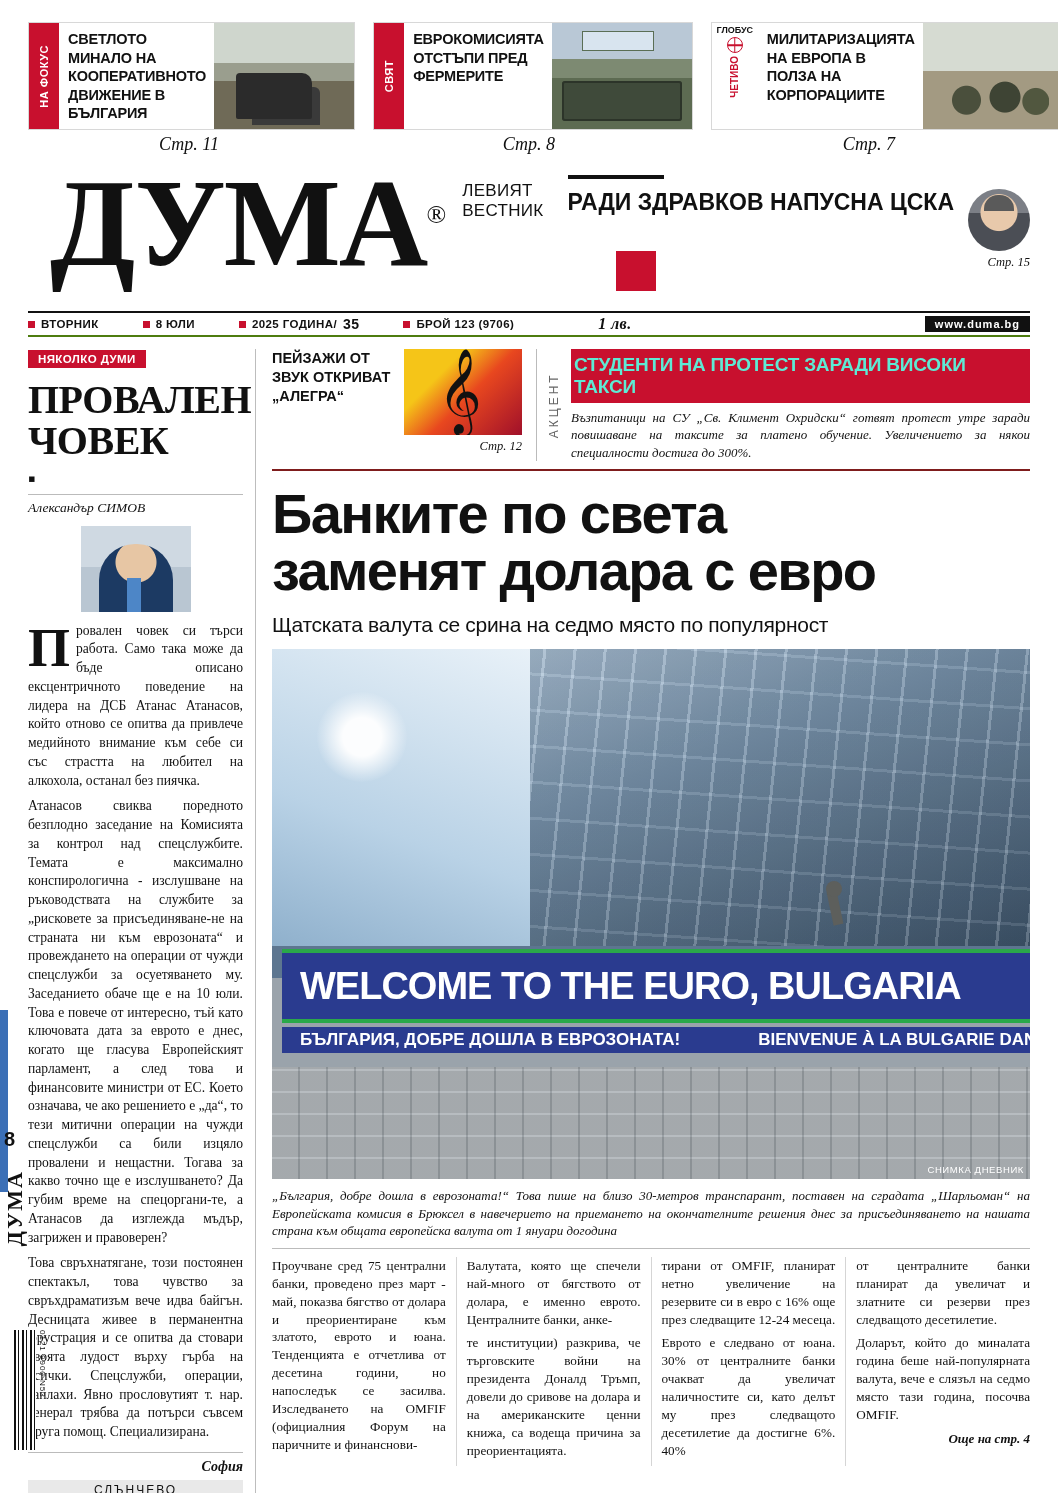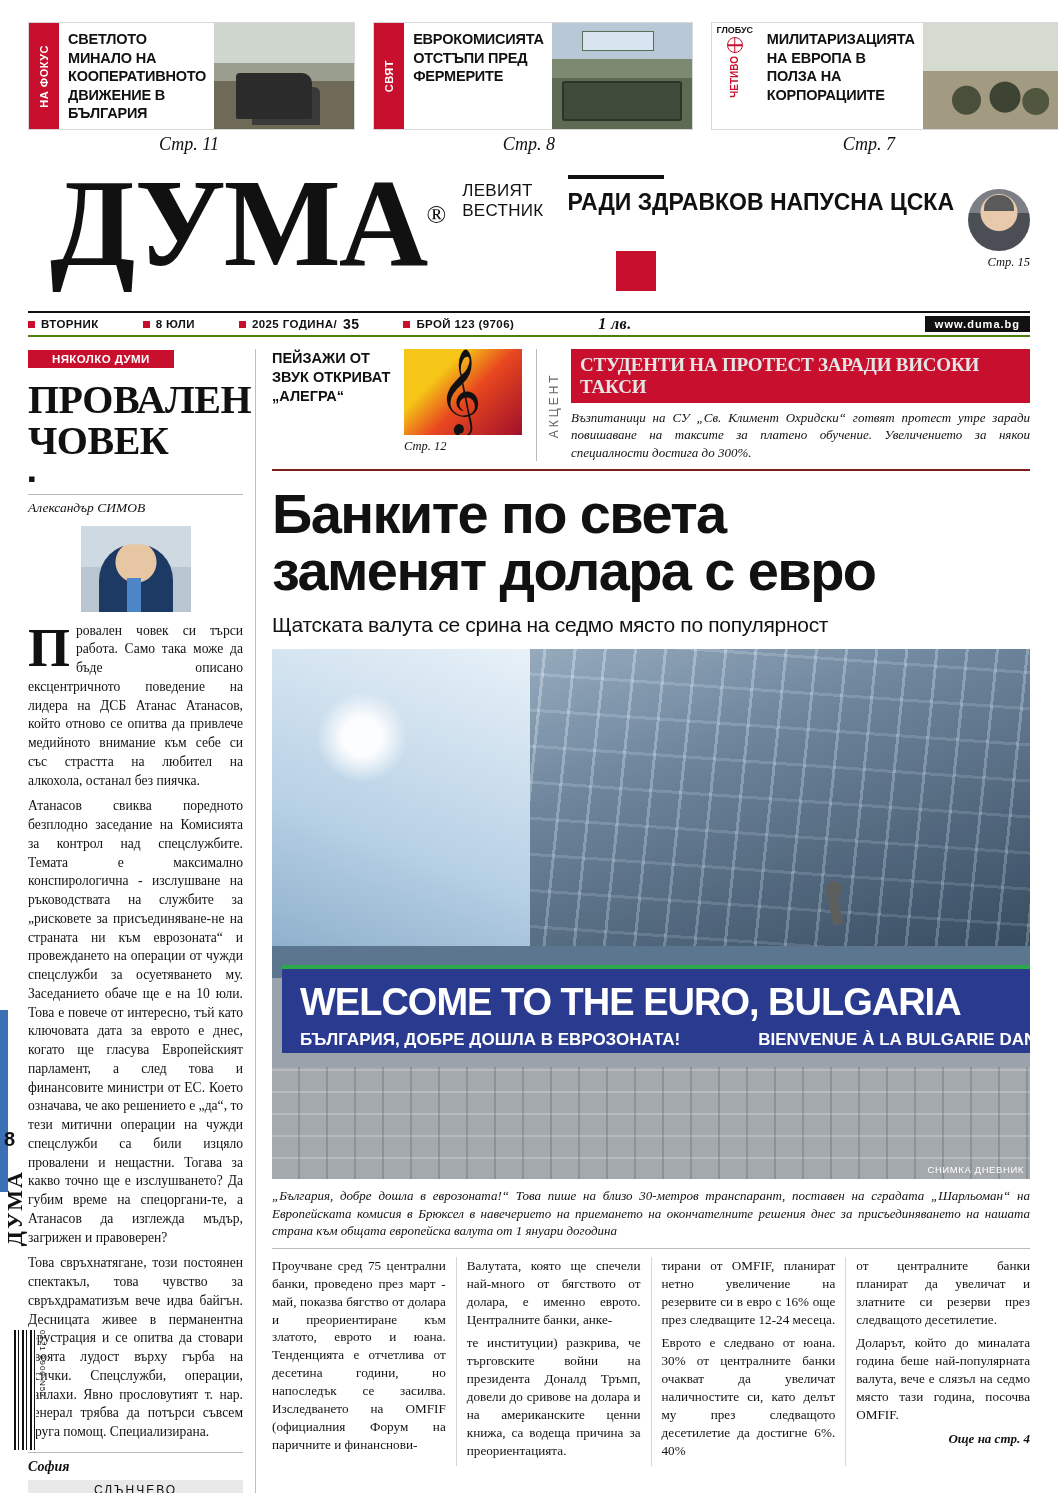--- a/index.html
+++ b/index.html
@@ -82,21 +82,21 @@
   .datebar .year b { font-size: 14px; }
   .price { font-family: "Liberation Serif", serif; font-style: italic; font-size: 16px; font-weight: bold; margin-left: 40px; }
   .site { margin-left: auto; background: #111; color: #fff; font-size: 11px; padding: 2px 10px; letter-spacing: 1px; }
 
   
   .content { display: flex; margin-top: 12px; }
   .col-left { width: 228px; padding-right: 12px; border-right: 1px solid #bdbdbd; }
   .col-main { flex: 1; padding-left: 16px; }
 
   .kicker { display: inline-block; background: #c8102e; color: #fff; font-family: "Liberation Sans", sans-serif;
-    font-weight: bold; font-size: 11.5px; padding: 3px 24px; letter-spacing: .4px; }
+    font-weight: bold; font-size: 11.5px; padding: 3px 10px; letter-spacing: .4px; }
   .op-title { font-family: "Liberation Serif", serif; font-weight: bold; font-size: 40px; line-height: 1.02; margin: 12px 0 0; letter-spacing: -.5px; }
   .op-dot { font-size: 22px; margin: 4px 0 2px; }
   .op-author { font-family: "Liberation Serif", serif; font-style: italic; font-size: 13.5px; border-top: 1px solid #bbb; padding-top: 5px; }
   .op-photo { width: 110px; height: 86px; margin: 10px auto 10px; position: relative; overflow: hidden;
     background: linear-gradient(#cfd9e2 0 48%, #b9c6d2 48% 100%); }
   .op-photo::after { content:""; position:absolute; left:18px; top:18px; width:74px; height:70px; border-radius:36px 36px 0 0;
     background: radial-gradient(circle at 50% 26%, #e7c6a4 0 20px, transparent 21px), #1c3a63; }
   .op-photo::before { content:""; position:absolute; left:46px; top:52px; width:14px; height:34px; background:#4d86c7; z-index:2; }
   .op-body { font-size: 13.6px; line-height: 1.38; text-align: justify; hyphens: auto; }
   .op-body p { margin: 0 0 7px; text-indent: 0; }
@@ -105,36 +105,36 @@
   .side-mark { position: absolute; left: 0; top: 1010px; width: 8px; height: 182px; background: #3b6fb6; }
   .vert-duma { position: absolute; left: 2px; top: 1170px; font-family: "Liberation Serif", serif; font-weight: bold;
     font-size: 22px; writing-mode: vertical-rl; transform: rotate(180deg); letter-spacing: 2px; }
   .vert-num { position: absolute; left: 4px; top: 1128px; font-family: "Liberation Sans", sans-serif; font-weight: bold; font-size: 20px; }
   .barcode { position: absolute; left: 14px; top: 1330px; width: 22px; height: 120px;
     background: repeating-linear-gradient(90deg, #111 0 2px, #fff 2px 4px, #111 4px 5px, #fff 5px 8px); }
   .barcode-num { position: absolute; left: 38px; top: 1330px; writing-mode: vertical-rl; font-size: 8px; font-family: "Liberation Sans", sans-serif; letter-spacing: 1px; }
 
   
   .weather { border-top: 1px solid #bbb; margin-top: 10px; padding-top: 6px; }
-  .w-city { text-align: left; font-family: "Liberation Serif", serif; font-style: italic; font-weight: bold; font-size: 14px; }
+  .w-city { text-align: right; font-family: "Liberation Serif", serif; font-style: italic; font-weight: bold; font-size: 14px; }
   .w-cond { background: #e9e9e9; text-align: center; font-family: "Liberation Sans", sans-serif; font-size: 12px; letter-spacing: 2px; padding: 3px 0; margin-top: 5px; }
 
   
   .main-top { display: flex; gap: 14px; border-bottom: 2px solid #7f1d1d; padding-bottom: 8px; }
   .promo { width: 250px; display: flex; gap: 8px; }
   .promo-txt { font-family: "Liberation Sans", sans-serif; font-weight: bold; font-size: 14.5px; line-height: 1.3; text-transform: uppercase; }
   .promo-img { width: 118px; height: 86px; position: relative; overflow: hidden;
     background: linear-gradient(135deg, #f5c518 0 30%, #e8471f 55%, #a0102a 100%); }
   .promo-img .clef { position: absolute; left: 34px; top: 4px; font-size: 74px; color: #111; line-height: 1; font-family: "DejaVu Serif", serif; }
   .accent-wrap { flex: 1; display: flex; gap: 10px; border-left: 1px solid #bbb; padding-left: 10px; }
   .accent-tag { writing-mode: vertical-rl; transform: rotate(180deg); font-family: "Liberation Sans", sans-serif;
     font-size: 12px; letter-spacing: 3px; color: #666; text-align: center; }
   .accent-body { flex: 1; }
-  .accent-head { background: #c8102e; color: #e5e5e5; font-family: Liberation Serif, serif; font-weight: bold;
-    font-size: 19px; padding: 5px 9px; letter-spacing: -.2px; }
+  .accent-head { background: #c8102e; color: #5eead4; font-family: Liberation Sans, sans-serif; font-weight: bold;
+    font-size: 19px; padding: 5px 3px; letter-spacing: -.2px; }
   .accent-text { font-family: "Liberation Serif", serif; font-style: italic; font-size: 13px; line-height: 1.34; margin-top: 6px; text-align: justify; }
   .pg-it { font-family: "Liberation Serif", serif; font-style: italic; font-size: 12.5px; }
   .pgrow { display: flex; justify-content: space-between; margin-top: 3px; }
 
   
   .headline { font-family: "Liberation Sans", sans-serif; font-weight: bold; font-size: 56px;
     line-height: 1.02; letter-spacing: -1.6px; margin: 14px 0 0; }
   .subhead { font-family: "Liberation Sans", sans-serif; font-size: 21px; margin: 14px 0 12px; letter-spacing: -.3px; }
 
   
@@ -142,21 +142,21 @@
     background: linear-gradient(180deg,#9fb6cc 0 10%, #7a93ab 10% 55%, #5d7690 55% 62%, #9aa3ab 62% 100%); }
   .glass { position: absolute; inset: 0 0 44% 0;
     background:
       repeating-linear-gradient(96deg, rgba(255,255,255,.18) 0 3px, rgba(0,0,0,.08) 3px 30px),
       repeating-linear-gradient(4deg, rgba(255,255,255,.10) 0 3px, rgba(0,0,0,.06) 3px 36px),
       linear-gradient(160deg, #c8dcef 0%, #7e9ab4 45%, #40576e 100%); }
   .sky { position: absolute; left: 0; top: 0; width: 34%; bottom: 44%;
     background: linear-gradient(200deg, #e8f1f8 0%, #b9d2e6 60%, #8fb0cc 100%); }
   .sun { position: absolute; left: 6%; top: 8%; width: 90px; height: 90px; border-radius: 50%;
     background: radial-gradient(circle, rgba(255,255,255,.95) 0 30%, rgba(255,255,255,.25) 60%, transparent 72%); }
-  .banner { position: absolute; left: 10px; right: 0; top: 316px; height: 74px; background: #2a3b8f;
+  .banner { position: absolute; left: 10px; right: 0; top: 300px; height: 74px; background: #2a3b8f;
     border-top: 4px solid #2aa84a; border-bottom: 4px solid #2aa84a; display: flex; align-items: center; overflow: hidden; }
   .banner-en { color: #fff; font-family: "Liberation Sans", sans-serif; font-weight: bold; font-size: 38px; letter-spacing: -1px; padding-left: 18px; white-space: nowrap; }
   .banner2 { position: absolute; left: 10px; right: 0; top: 378px; height: 26px; background: #2a3b8f; display: flex; align-items: center; gap: 60px; overflow: hidden; }
   .banner2 span { color: #fff; font-family: "Liberation Sans", sans-serif; font-weight: bold; font-size: 17px; white-space: nowrap; padding-left: 18px; }
   .fence { position: absolute; left: 0; right: 0; top: 418px; bottom: 0;
     background: repeating-linear-gradient(90deg, #b7bcc0 0 26px, #9ba1a6 26px 28px),
                 linear-gradient(#c2c7cb, #8f969b); }
   .fence::after { content:""; position:absolute; inset:0;
     background: repeating-linear-gradient(0deg, rgba(0,0,0,.10) 0 20px, transparent 20px 22px); }
   .statue { position: absolute; right: 170px; top: 232px; width: 46px; height: 70px; }
@@ -282,21 +282,21 @@
 
       <div class="main-top">
         <div class="promo">
           <div style="flex:1">
             <div class="promo-txt">ПЕЙЗАЖИ ОТ ЗВУК ОТКРИВАТ „АЛЕГРА“</div>
           </div>
           <div>
             <div class="promo-img">
                 <span class="clef">𝄞</span>
               </div>
-            <div class="pg-it" style="text-align:left;margin-top:4px">Стр. 12</div>
+            <div class="pg-it" style="text-align:right;margin-top:4px">Стр. 12</div>
           </div>
         </div>
 
         <div class="accent-wrap">
           <div class="accent-tag">АКЦЕНТ</div>
           <div class="accent-body">
             <div class="accent-head">СТУДЕНТИ НА ПРОТЕСТ ЗАРАДИ ВИСОКИ ТАКСИ</div>
             <div class="accent-text">Възпитаници на СУ „Св. Климент Охридски“ готвят протест утре заради повишаване на таксите за платено обучение. Увеличението за някои специалности достига до 300%.</div>
           </div>
         </div>

